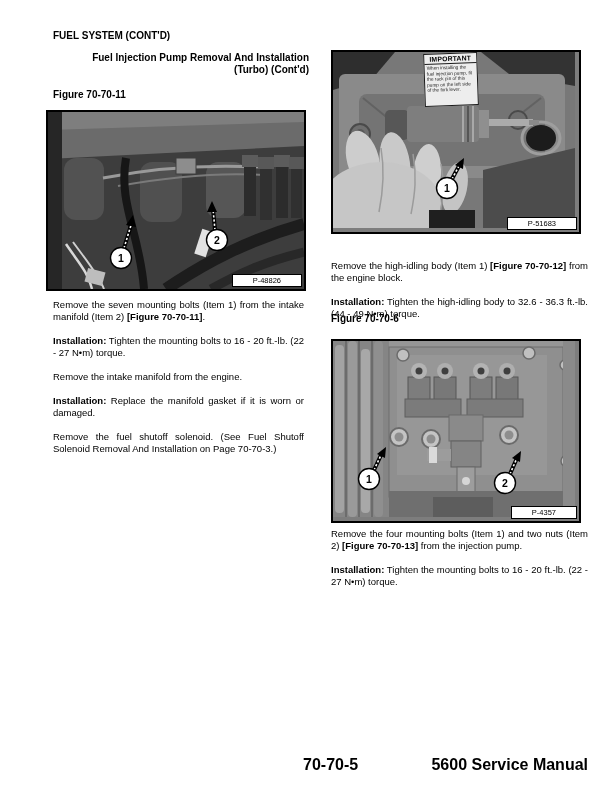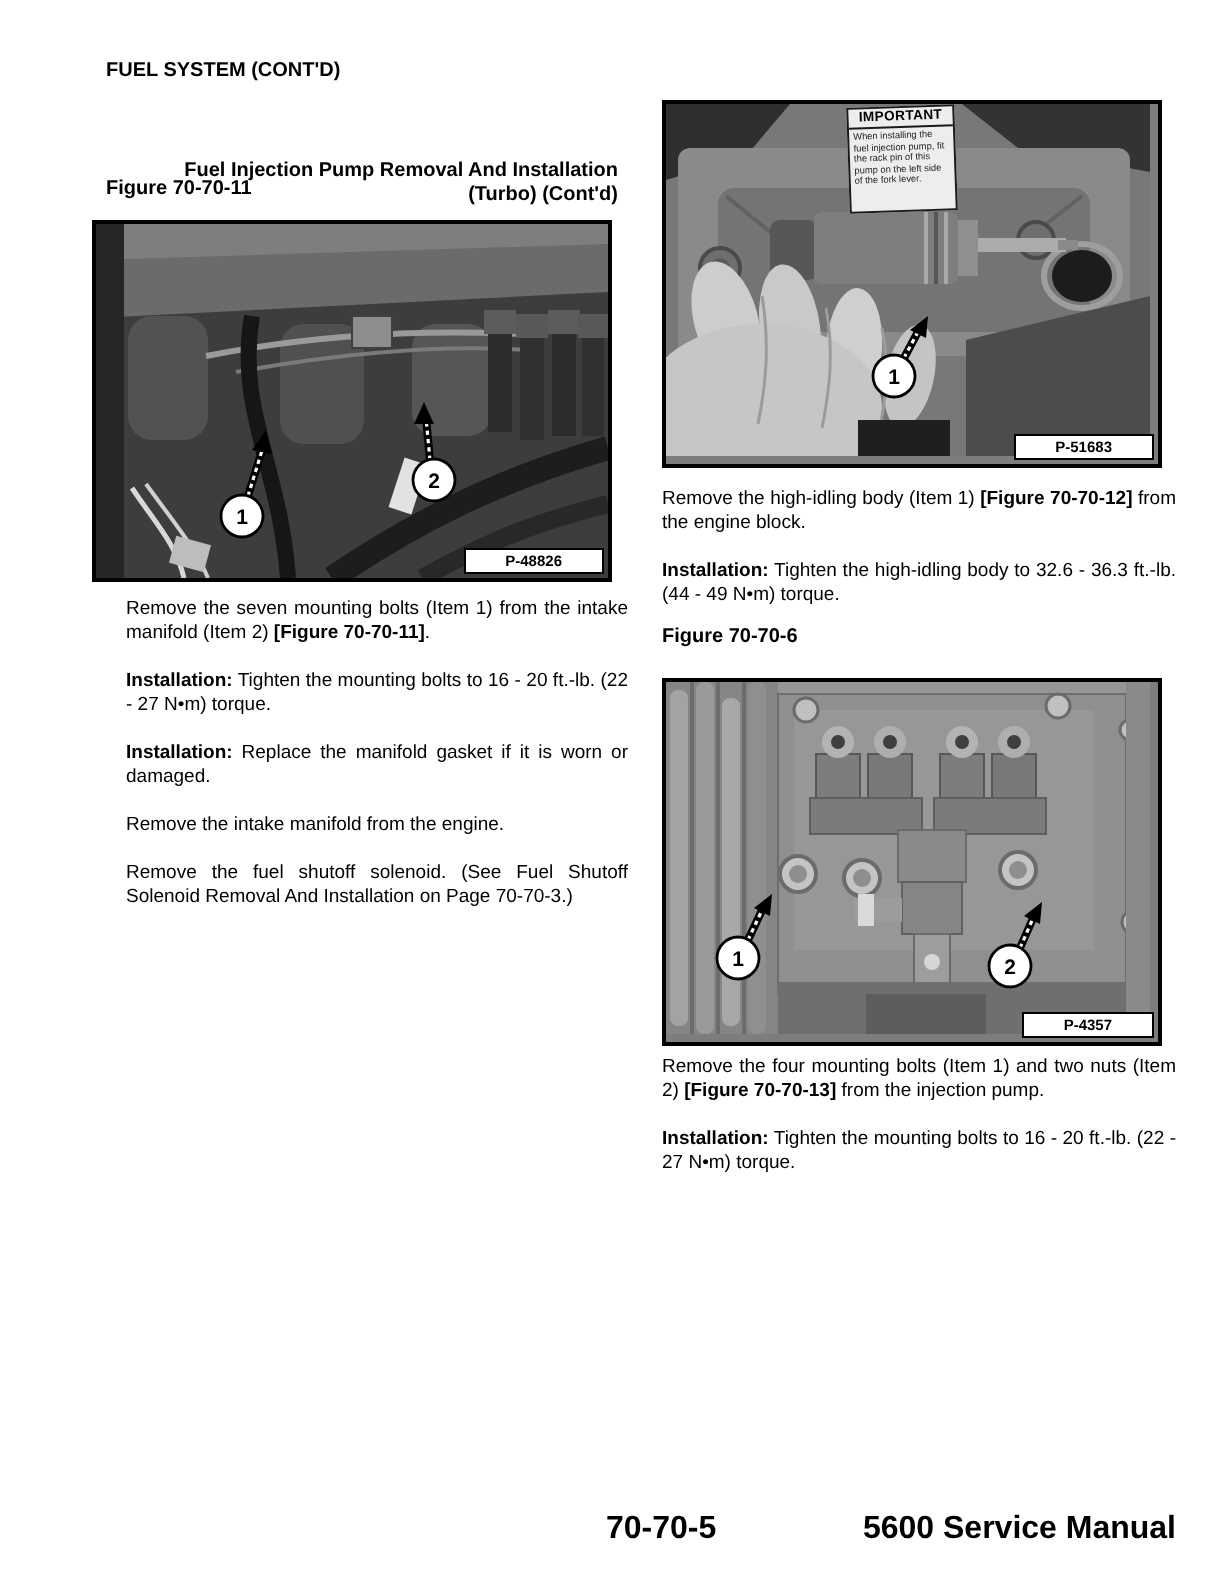--- a/index.html
+++ b/index.html
@@ -12,21 +12,21 @@
   .body-text{font-size:9.5px;line-height:12px;text-align:justify;margin:0 0 12px 0;}
   .body-text .lead{font-weight:bold;}
   .body-text .ref{font-weight:bold;}
   .col{position:absolute;}
   .photo{
     position:absolute;border:2px solid #000;background:#7d7d7d;overflow:hidden;
   }
   .photo svg{display:block;}
   .photo-id{
     position:absolute;right:2px;bottom:2px;background:#fff;border:1px solid #000;
-    font-size:7.5px;line-height:11px;padding:0 20px;font-weight:bold;
+    font-size:7.5px;line-height:11px;padding:0 20px;font-weight:normal;
   }
   .sticker{
     position:absolute;left:91px;top:1px;width:54px;height:53px;
     background:#ededed;border:1px solid #1a1a1a;box-sizing:border-box;
     transform:rotate(-2deg);
   }
   .sticker-title{
     font-size:6.8px;font-weight:bold;text-align:center;line-height:9px;
     border-bottom:1px solid #1a1a1a;letter-spacing:0.2px;
   }
@@ -38,21 +38,21 @@
   .co-circle{fill:#fff;stroke:#000;stroke-width:1.4;}
   .co-num{font-family:"Liberation Sans",sans-serif;font-size:10.5px;font-weight:bold;fill:#000;text-anchor:middle;}
 </style>
 </head>
 <body>
 
 <div class="page">
 
   <div class="abs h" style="left:53px;top:30px;">FUEL SYSTEM (CONT'D)</div>
 
-  <div class="abs h" style="left:53px;top:52px;width:256px;margin-top:28px;">
+  <div class="abs h" style="left:53px;top:52px;width:256px;">
     <div>Fuel Injection Pump Removal And Installation</div>
     <div>(Turbo) (Cont'd)</div>
   </div>
 
   <div class="abs h" style="left:53px;top:89px;">Figure 70-70-11</div>
 
   <div class="photo" style="left:46px;top:110px;width:256px;height:177px;">
     <svg width="256" height="177" viewBox="0 0 256 177">
       <rect width="256" height="177" fill="#3d3d3d"></rect>
       <polygon points="0,0 256,0 256,34 0,47" fill="#6b6b6b"></polygon>
@@ -94,25 +94,25 @@
         <line class="co-shaft-outer" x1="167" y1="118" x2="165" y2="97"></line>
         <line class="co-shaft-inner" x1="167" y1="118" x2="165" y2="97"></line>
         <polygon points="164,89 169,100 159,100" fill="#000"></polygon>
         <circle class="co-circle" cx="169" cy="128" r="10.5"></circle>
         <text class="co-num" x="169" y="132">2</text>
       </g>
     </svg>
     <div class="photo-id">P-48826</div>
   </div>
 
-  <div class="col" style="left:53px;top:299px;width:251px;margin-left:10px;">
+  <div class="col" style="left:53px;top:299px;width:251px;">
     <p class="body-text"><span>Remove the seven mounting bolts (Item 1) from the intake manifold (Item 2) </span><span class="ref">[Figure 70-70-11]</span><span>.</span></p>
     <p class="body-text"><span class="lead">Installation:</span><span> Tighten the mounting bolts to 16 - 20 ft.-lb. (22 - 27 N•m) torque.</span></p>
+    <p class="body-text"><span>Remove the intake manifold from the engine.</span></p>
     <p class="body-text"><span class="lead">Installation:</span><span> Replace the manifold gasket if it is worn or damaged.</span></p>
-    <p class="body-text"><span>Remove the intake manifold from the engine.</span></p>
     <p class="body-text"><span>Remove the fuel shutoff solenoid. (See Fuel Shutoff Solenoid Removal And Installation on Page 70-70-3.)</span></p>
   </div>
 
   <div class="abs h" style="left:331px;top:30px;margin-top:41px;">Figure 70-70-12</div>
 
   <div class="photo" style="left:331px;top:50px;width:246px;height:180px;">
     <svg width="242" height="176" viewBox="0 0 242 176">
       <rect width="242" height="176" fill="#787878"></rect>
       <polygon points="0,0 62,0 40,26 0,38" fill="#2e2e2e"></polygon>
       <polygon points="148,0 242,0 242,34 176,22" fill="#333333"></polygon>
@@ -156,21 +156,21 @@
         <text class="co-num" x="114" y="140">1</text>
       </g>
     </svg>
     <div class="sticker">
       <div class="sticker-title">IMPORTANT</div>
       <div class="sticker-body">When installing the fuel injection pump, fit the rack pin of this pump on the left side of the fork lever.</div>
     </div>
     <div class="photo-id">P-51683</div>
   </div>
 
-  <div class="col" style="left:331px;top:244px;width:257px;">
+  <div class="col" style="left:331px;top:260px;width:257px;">
     <p class="body-text"><span>Remove the high-idling body (Item 1) </span><span class="ref">[Figure 70-70-12]</span><span> from the engine block.</span></p>
     <p class="body-text"><span class="lead">Installation:</span><span> Tighten the high-idling body to 32.6 - 36.3 ft.-lb. (44 - 49 N•m) torque.</span></p>
   </div>
 
   <div class="abs h" style="left:331px;top:313px;">Figure 70-70-6</div>
 
   <div class="photo" style="left:331px;top:339px;width:246px;height:180px;">
     <svg width="242" height="176" viewBox="0 0 242 176">
       <rect width="242" height="176" fill="#969696"></rect>
       <rect width="56" height="176" fill="#858585"></rect>

